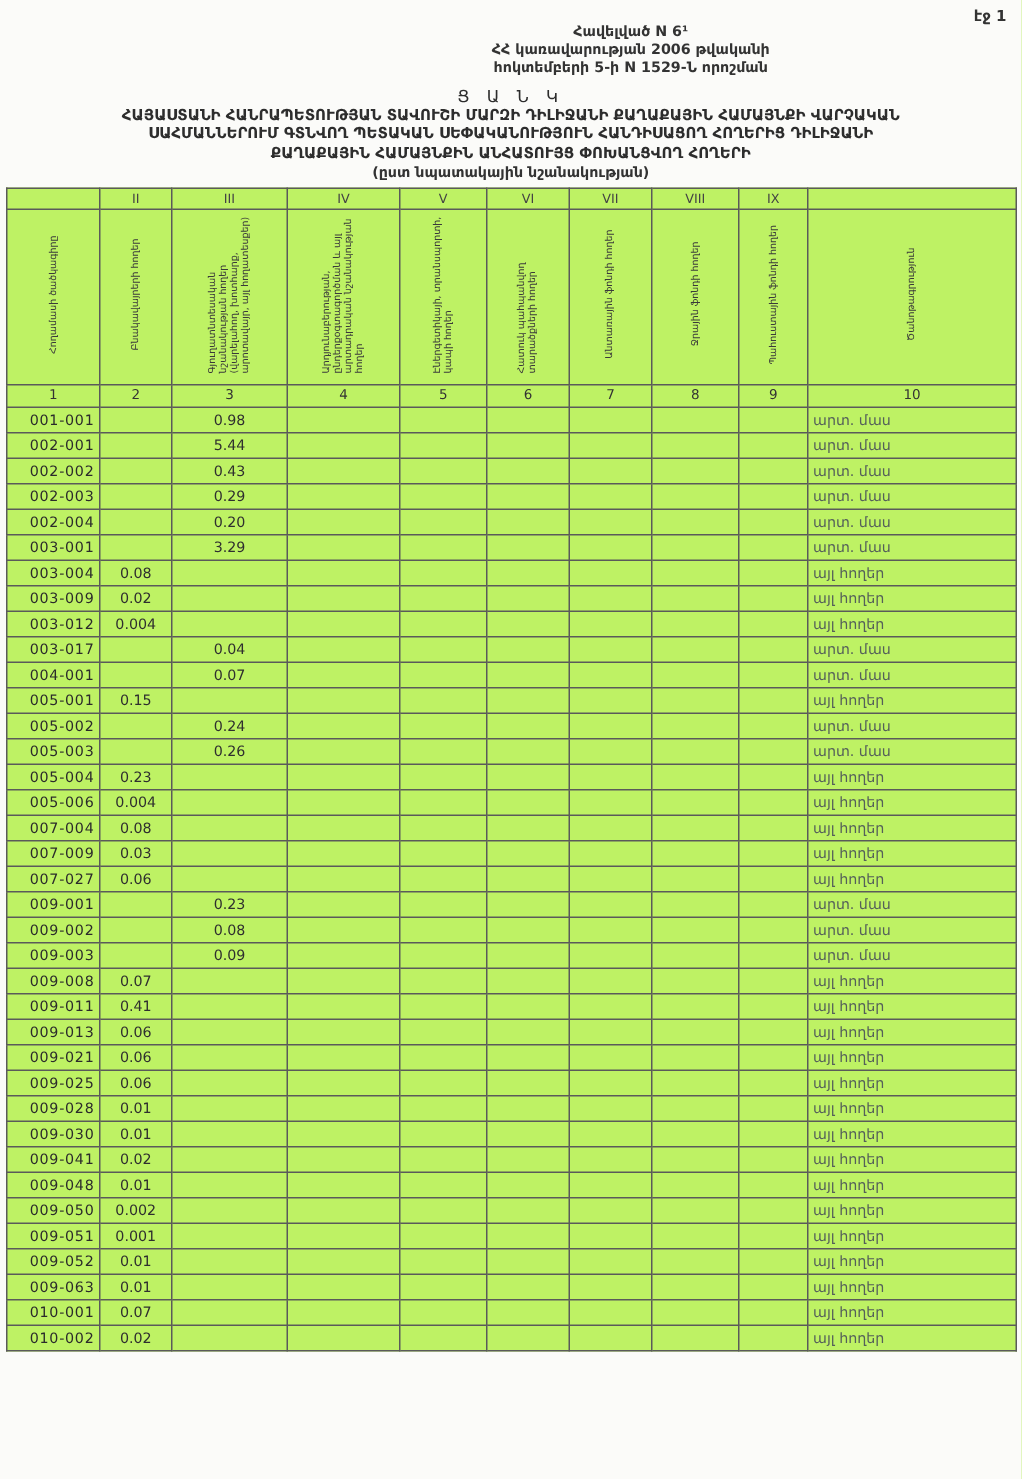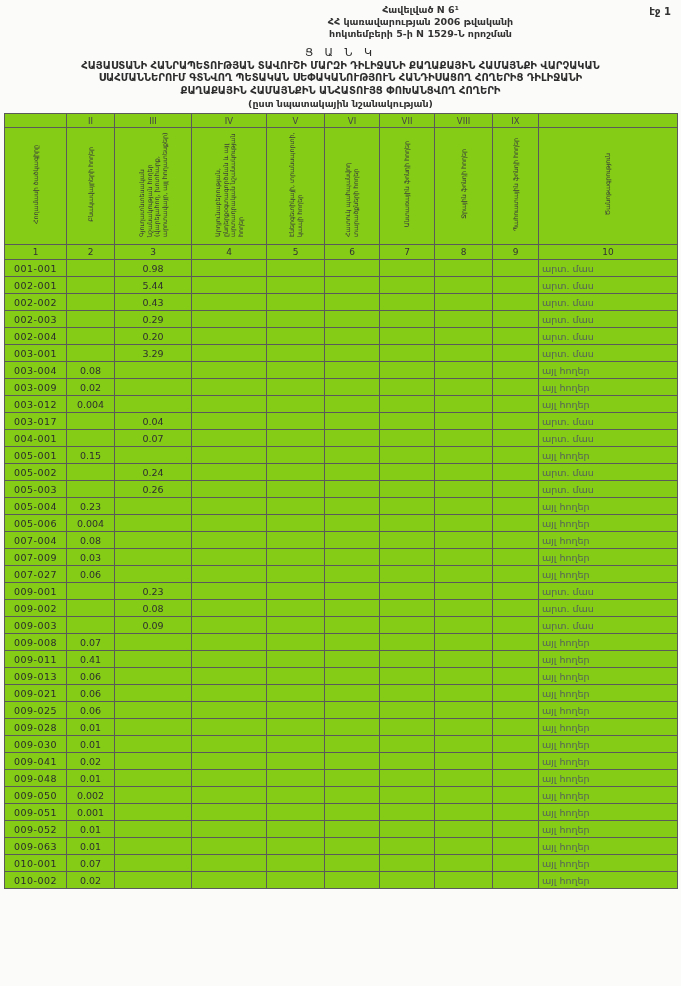--- a/index.html
+++ b/index.html
@@ -10,21 +10,21 @@
     color:#2a2a2a;
     position:relative;
     overflow:hidden;
   }
   .page{width:681px;height:986px;background:#fbfbf9;position:relative;}
   .page-num{
     position:absolute;top:6px;right:10px;
     font-size:10px;font-weight:bold;color:#333;
   }
   .appendix-block{
-    padding-top:4px;
+    padding-top:16px;
     width:100%;
     text-align:center;
     font-size:9.5px;
     font-weight:bold;
     color:#333;
     line-height:1.25;
   }
   .appendix-block .line{display:block;margin-left:160px;}
   .list-title{
     text-align:center;
@@ -47,21 +47,21 @@
     font-size:9.5px;
     font-weight:bold;
     color:#333;
     margin-top:1px;
   }
   table.land{
     border-collapse:collapse;
     table-layout:fixed;
     width:673px;
     margin:4px 0 0 4px;
-    background:#84cc16;
+    background:#bef264;
   }
   table.land th, table.land td{
     border:1px solid #5a5a5a;
     padding:0 3px;
     font-weight:normal;
     overflow:hidden;
   }
   col.c1{width:62px;} col.c2{width:48px;} col.c3{width:77px;}
   col.c4{width:75px;} col.c5{width:58px;} col.c6{width:55px;}
   col.c7{width:55px;} col.c8{width:58px;} col.c9{width:46px;}
@@ -85,21 +85,21 @@
   }
   tr.nums th{
     height:14px;font-size:9px;color:#333;text-align:center;padding:0;
   }
   tbody td{
     height:16px;
     font-size:9.5px;
     color:#2f2f2f;
     white-space:nowrap;
   }
-  tbody td.code{text-align:center;letter-spacing:0.5px;color:#2b2b2b;margin-top:30px;}
+  tbody td.code{text-align:right;letter-spacing:0.5px;color:#2b2b2b;margin-top:30px;}
   tbody td.num{text-align:center;}
   tbody td.note{text-align:left;color:#55605a;}
 </style>
 </head>
 <body>
 
 <div class="page">
 
   <div class="page-num">էջ 1</div>
 

